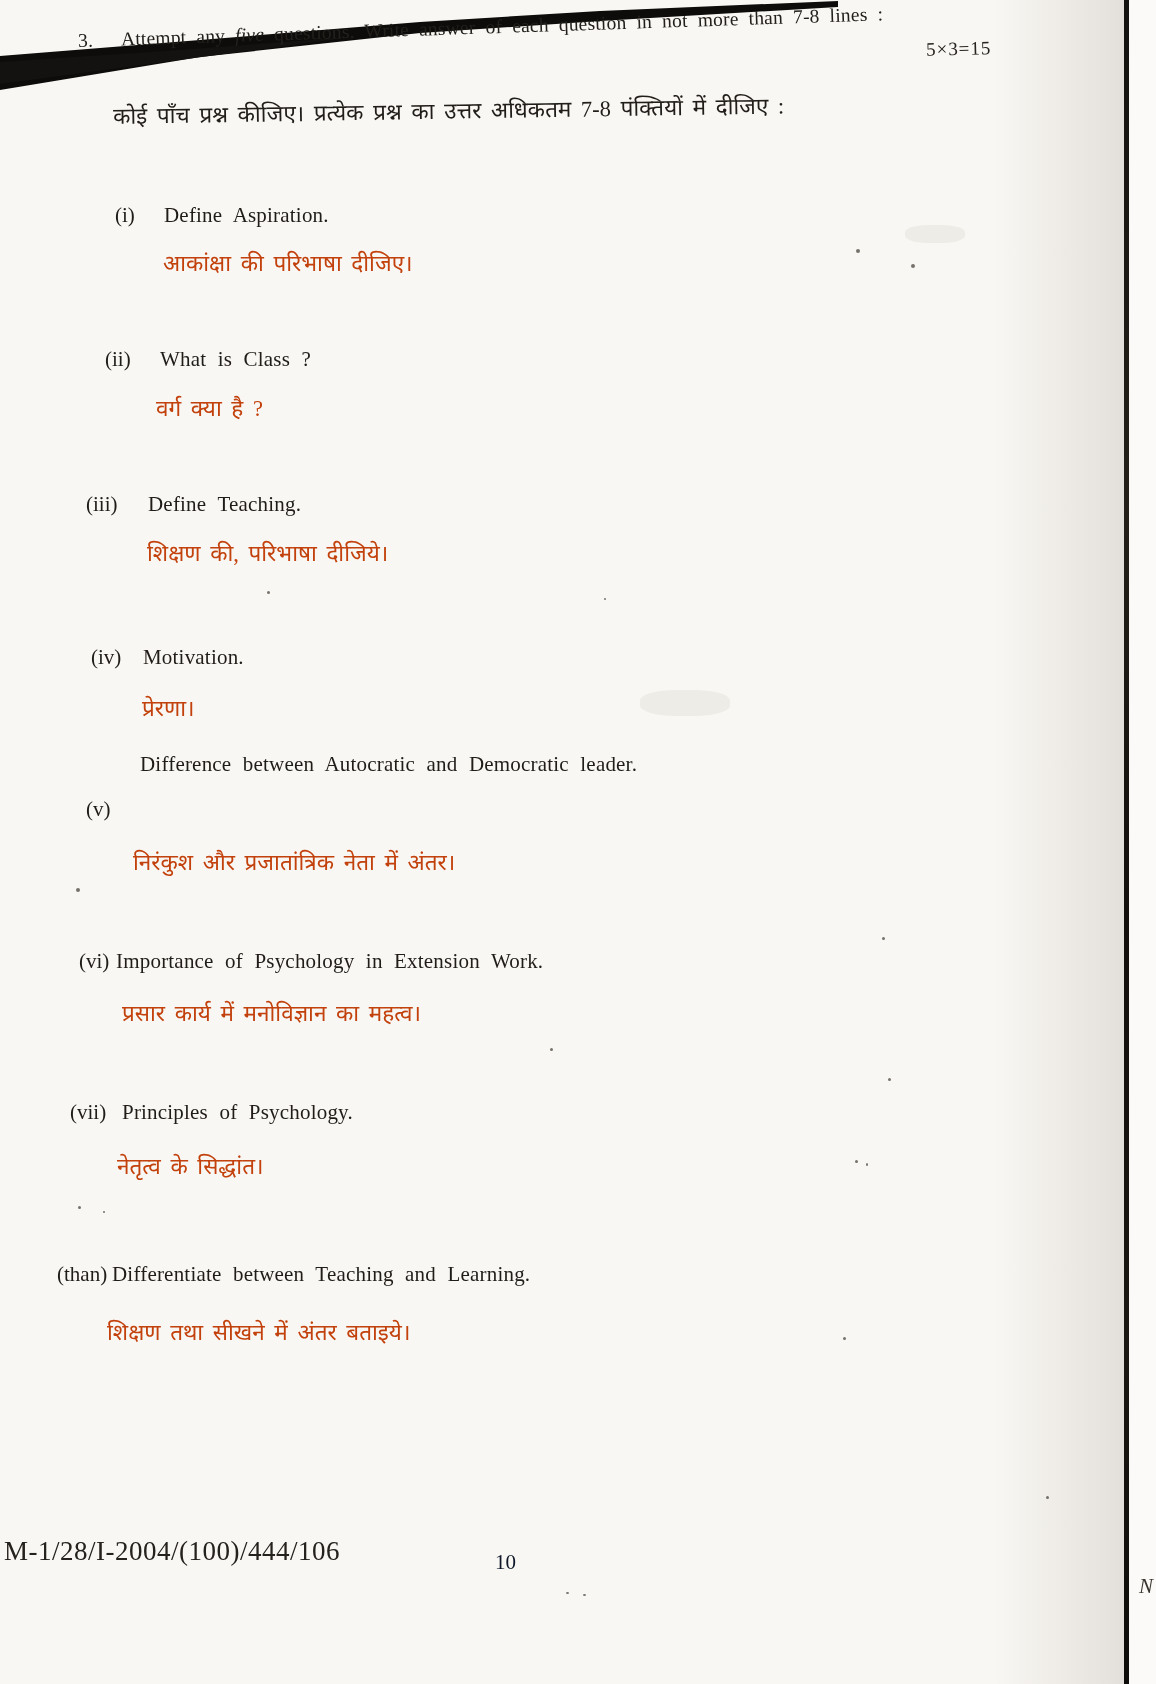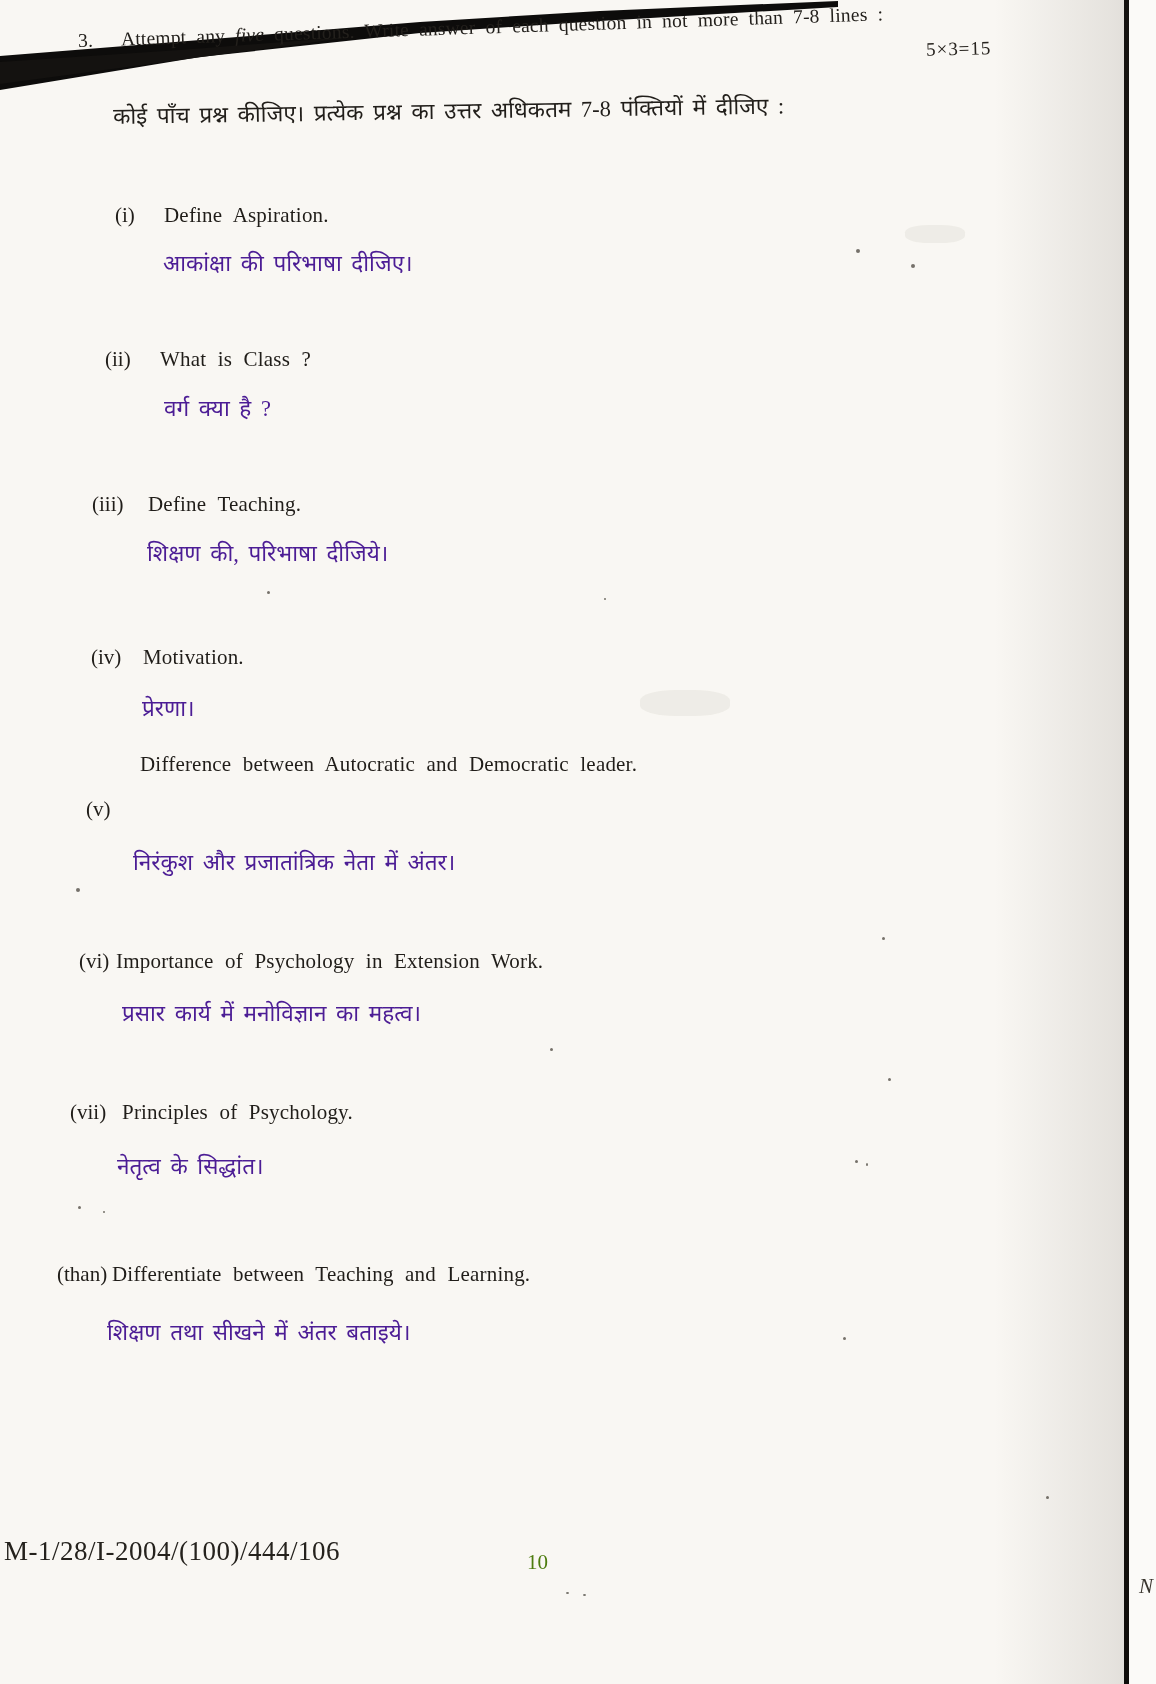--- a/index.html
+++ b/index.html
@@ -35,24 +35,24 @@
   }
   .header-hi{
     position:absolute;left:113px;top:100px;font-size:22.5px;word-spacing:4px;
     transform:rotate(-0.9deg);transform-origin:left center;white-space:nowrap;
     color:#211e1a;
   }
   .header-hi b{font-weight:400;}
 
   .q-label{position:absolute;font-size:21px;color:#201d19;}
   .q-en{position:absolute;font-size:21px;word-spacing:6px;letter-spacing:0.2px;color:#201d19;white-space:nowrap;}
-  .q-hi{position:absolute;font-size:22.5px;word-spacing:4px;color:#4c1d95;white-space:nowrap;}
+  .q-hi{position:absolute;font-size:22.5px;word-spacing:4px;color:#c2410c;white-space:nowrap;}
 
   .footer-code{position:absolute;left:4px;top:1536px;font-size:27px;letter-spacing:0.5px;color:#25221d;}
-  .footer-page{position:absolute;left:495px;top:1550px;font-size:21px;color:#4d7c0f;margin-left:32px;}
+  .footer-page{position:absolute;left:495px;top:1550px;font-size:21px;color:#0f172a;}
 
   .edge-mark{position:absolute;left:1139px;top:1574px;font-size:21px;color:#3a362f;font-style:italic;}
 
   .speck{position:absolute;background:#4a443c;border-radius:50%;opacity:0.75;}
   .smudge{position:absolute;background:rgba(120,110,95,0.08);border-radius:40%;}
 </style>
 </head>
 <body>
 
 <div class="page-shade"></div>
@@ -71,23 +71,23 @@
 <div class="header-hi">
   <span>कोई </span><b>पाँच</b><span> प्रश्न कीजिए। प्रत्येक प्रश्न का उत्तर अधिकतम 7-8 पंक्तियों में दीजिए :</span>
 </div>
 
 <span class="q-label" style="left:115px;top:203px">(i)</span>
 <span class="q-en" style="left:164px;top:203px">Define Aspiration.</span>
 <span class="q-hi" style="left:163px;top:247px">आकांक्षा की परिभाषा दीजिए।</span>
 
 <span class="q-label" style="left:105px;top:347px">(ii)</span>
 <span class="q-en" style="left:160px;top:347px">What is Class ?</span>
-<span class="q-hi" style="left:164px;top:392px">वर्ग क्या है ?</span>
+<span class="q-hi" style="left:156px;top:392px">वर्ग क्या है ?</span>
 
-<span class="q-label" style="left:92px;top:492px">(iii)</span>
+<span class="q-label" style="left:86px;top:492px">(iii)</span>
 <span class="q-en" style="left:148px;top:492px">Define Teaching.</span>
 <span class="q-hi" style="left:147px;top:537px">शिक्षण की, परिभाषा दीजिये।</span>
 
 <span class="q-label" style="left:91px;top:645px">(iv)</span>
 <span class="q-en" style="left:143px;top:645px">Motivation.</span>
 <span class="q-hi" style="left:142px;top:692px">प्रेरणा।</span>
 
 <span class="q-label" style="left:86px;top:797px">(v)</span>
 <span class="q-en" style="left:140px;top:752px">Difference between Autocratic and Democratic leader.</span>
 <span class="q-hi" style="left:133px;top:846px">निरंकुश और प्रजातांत्रिक नेता में अंतर।</span>

